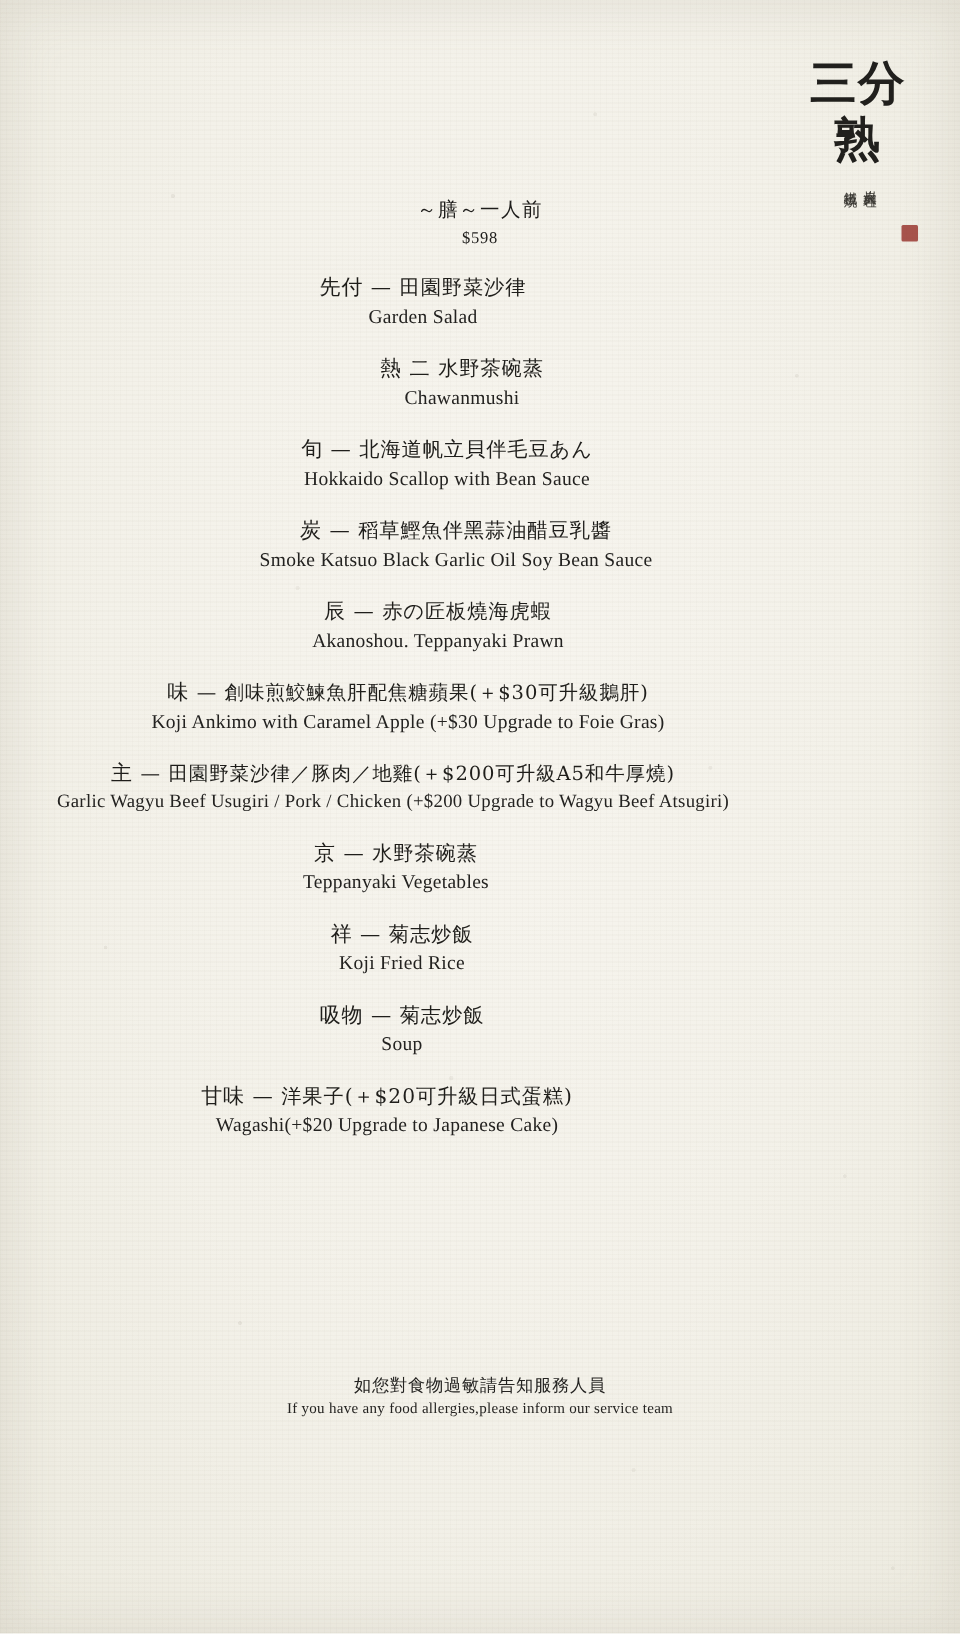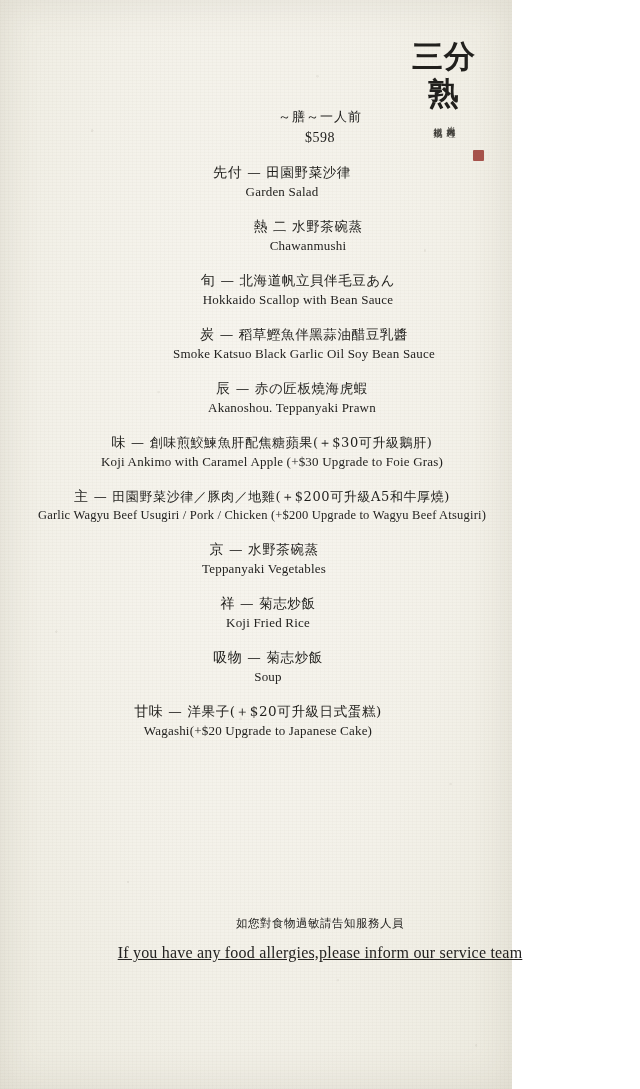--- a/index.html
+++ b/index.html
@@ -9,21 +9,21 @@
   }
   body {
     width: 640px;
     height: 1089px;
     overflow: hidden;
     font-family: "Liberation Serif", serif;
   }
 
   #menu-page {
     position: relative;
-    width: 512px;
+    width: 640px;
     height: 1089px;
     background:
       radial-gradient(circle at 18% 12%, rgba(120,110,95,0.10) 0 1.2px, transparent 1.6px),
       radial-gradient(circle at 62% 7%,  rgba(120,110,95,0.09) 0 1.1px, transparent 1.5px),
       radial-gradient(circle at 83% 23%, rgba(120,110,95,0.10) 0 1.0px, transparent 1.4px),
       radial-gradient(circle at 31% 36%, rgba(120,110,95,0.08) 0 1.2px, transparent 1.6px),
       radial-gradient(circle at 74% 47%, rgba(120,110,95,0.09) 0 1.1px, transparent 1.5px),
       radial-gradient(circle at 11% 58%, rgba(120,110,95,0.10) 0 1.0px, transparent 1.4px),
       radial-gradient(circle at 47% 66%, rgba(120,110,95,0.08) 0 1.3px, transparent 1.7px),
       radial-gradient(circle at 88% 72%, rgba(120,110,95,0.09) 0 1.0px, transparent 1.4px),
@@ -90,37 +90,37 @@
     top: 112px;
     width: 11px;
     height: 11px;
     background: #8d1f18;
     opacity: 0.75;
     border-radius: 1px;
   }
 
   #course-list {
     position: absolute;
-    top: 108px;
+    top: 131px;
     left: 0;
     width: 640px;
   }
 
   .course-head {
     text-align: center;
     color: #1d1c1a;
   }
   .course-head .ch-zh {
     font-family: "DejaVu Serif", serif;
     font-size: 13px;
     letter-spacing: 1px;
   }
   .course-head .ch-price {
     font-family: "Liberation Serif", serif;
-    font-size: 14px;
+    font-size: 11px;
     margin-top: 4px;
     letter-spacing: 0.5px;
   }
 
   .course {
     text-align: center;
     color: #1f1e1b;
     margin-top: 18px;
   }
   .course .zh {
@@ -171,24 +171,23 @@
     text-align: center;
     color: #242321;
   }
   #allergy-note .zh {
     font-family: "DejaVu Serif", serif;
     font-size: 11.5px;
     letter-spacing: 0.5px;
   }
   #allergy-note .en {
     font-family: "Liberation Serif", serif;
-    font-size: 16px;
-    margin-top: 13px;
+    font-size: 10px;
+    margin-top: 3px;
     letter-spacing: 0.2px;
-    text-decoration: underline;
   }
 </style>
 </head>
 <body>
 
 <div id="menu-page">
 
   <div id="paper-grain"></div>
   <div id="paper-edge"></div>
 

